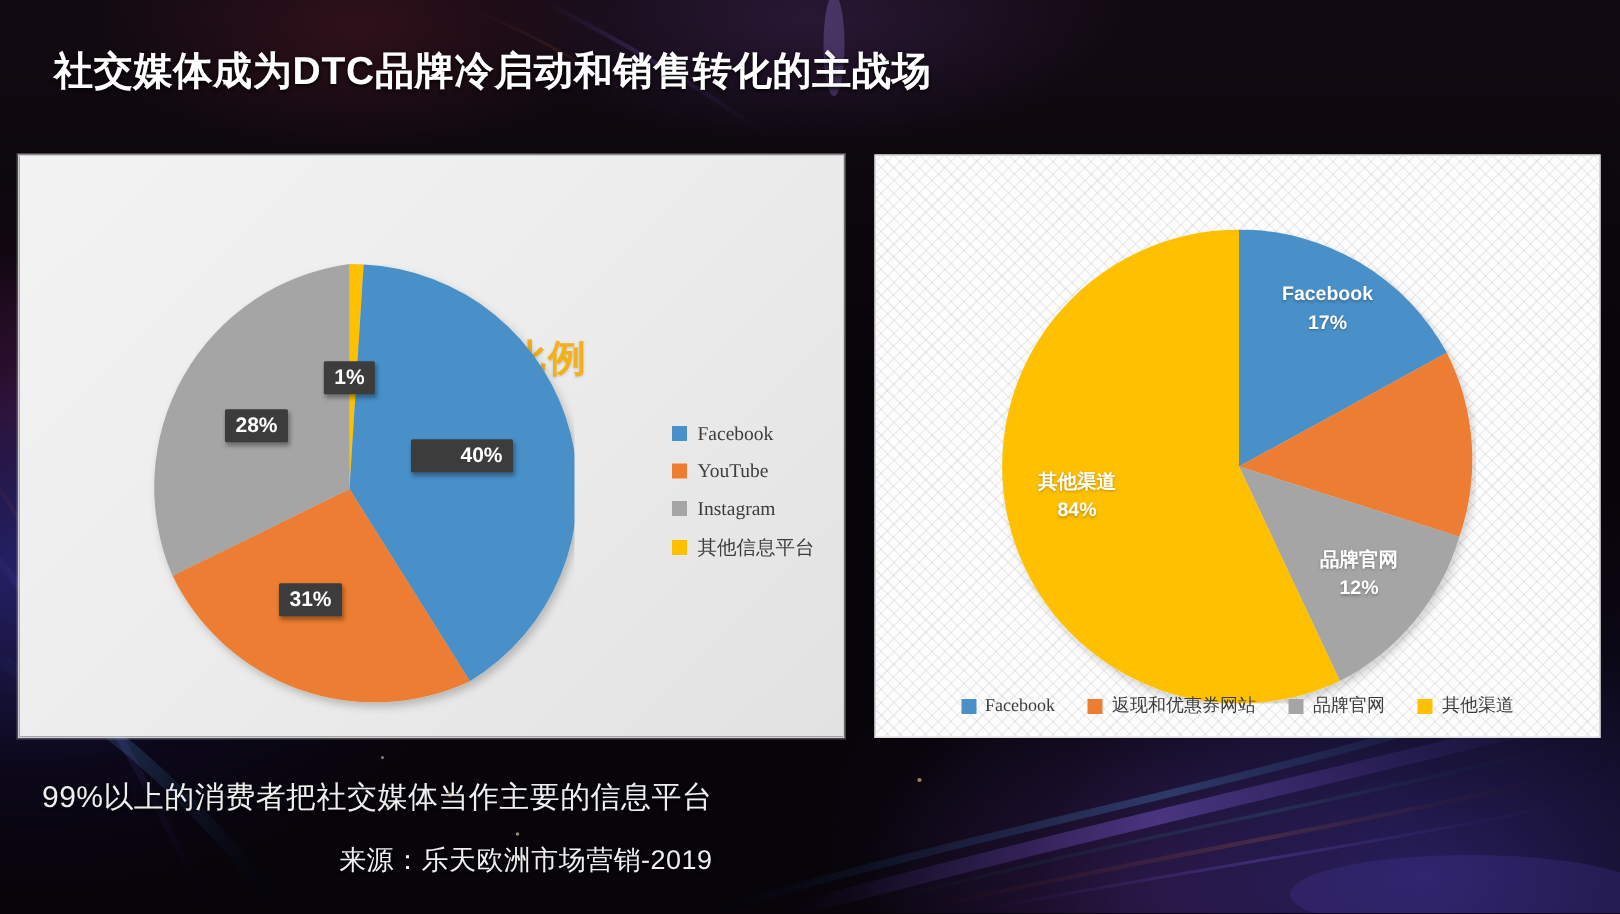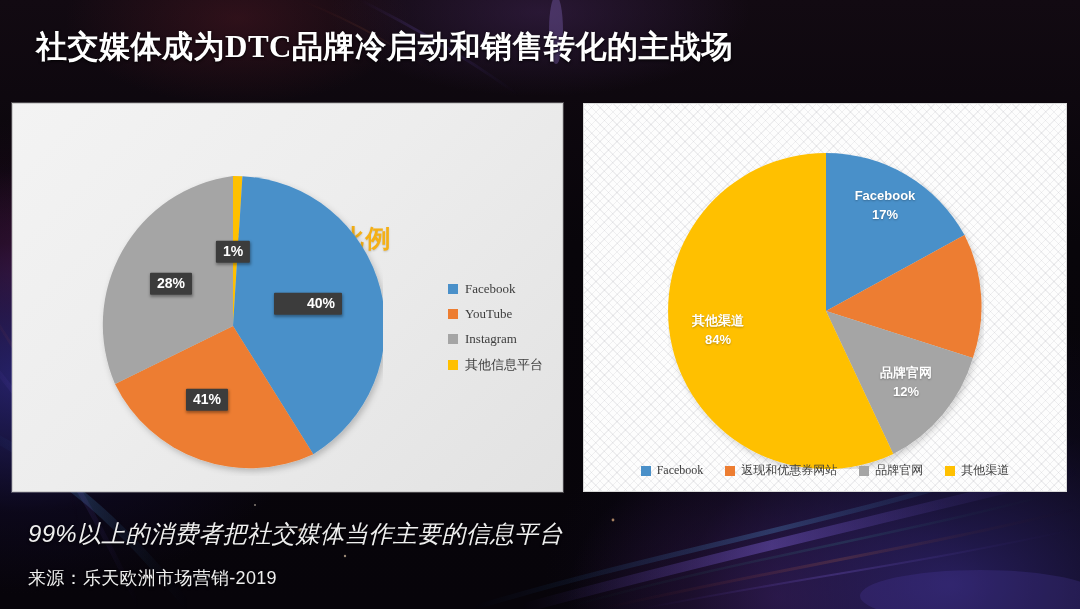--- a/index.html
+++ b/index.html
@@ -27,26 +27,25 @@
   #bg svg { position:absolute; inset:0; width:1080px; height:609px; }
 
   
   #title-bar {
     position:absolute; left:0; top:14px; width:1080px; height:66px;
     display:flex; align-items:center;
   }
   #title-text {
     margin-left:36px;
     color:#ffffff;
-    font-size:31px;
+    font-size:26px;
     font-weight:bold;
     letter-spacing:.5px;
     text-shadow:0 1px 3px rgba(0,0,0,.9);
     white-space:nowrap;
-    font-family:Liberation Serif, serif;
   }
 
   
   .panel { position:absolute; overflow:hidden; }
   #panel-left {
     left:12px; top:103px; width:551px; height:389px;
     background:linear-gradient(135deg,#f3f3f3 0%,#ededed 45%,#e2e2e2 100%);
     border:1px solid #cfcfcf;
     box-shadow:0 0 0 1px rgba(255,255,255,.25);
   }
@@ -112,22 +111,22 @@
   #legend-right {
     position:absolute; left:583px; top:462px; width:484px;
     display:flex; justify-content:center; align-items:center; gap:22px;
   }
   #legend-right .row { display:flex; align-items:center; gap:6px; }
   #legend-right .sw { width:10px; height:10px; flex:none; }
   #legend-right .lb { font-size:12px; color:#3d3d3d; font-family:"Liberation Serif","DejaVu Serif",serif; white-space:nowrap; }
 
   
   #footer { position:absolute; left:28px; top:518px; color:#efefef; }
-  #footer .line1 { font-size:24px; letter-spacing:.3px; text-shadow:0 1px 3px rgba(0,0,0,.85);font-style:italic; }
-  #footer .line2 { font-size:18px; margin-top:16px; letter-spacing:.3px; text-shadow:0 1px 3px rgba(0,0,0,.85); }
+  #footer .line1 { font-size:20px; letter-spacing:.3px; text-shadow:0 1px 3px rgba(0,0,0,.85); }
+  #footer .line2 { font-size:18px; margin-top:16px; letter-spacing:.3px; text-shadow:0 1px 3px rgba(0,0,0,.85);text-align:right; }
 </style>
 </head>
 <body>
 
 <div id="bg">
   <div class="base"></div>
   <div class="streaks">
     <svg viewBox="0 0 1080 609" xmlns="http://www.w3.org/2000/svg">
       <defs>
         <linearGradient id="st1" x1="0" y1="0" x2="1" y2="0">
@@ -194,21 +193,21 @@
         <path d="M150,150 L159.42,0.30 A150,150 0 0,1 230.25,278.15 Z" fill="#4a90c9"></path>
 
         <path d="M150,150 L230.25,278.15 A150,150 0 0,1 32.00,207.91 Z" fill="#ed7d31"></path>
 
         <path d="M150,150 L32.00,207.91 A150,150 0 0,1 150,0 Z" fill="#a5a5a5"></path>
       </g>
     </svg>
   </div>
 
   <div class="callout" style="left:295px; top:200px;padding-left:33px;">40%</div>
-  <div class="callout" style="left:194px; top:296px;">41%</div>
+  <div class="callout" style="left:194px; top:296px;">31%</div>
   <div class="callout" style="left:158px; top:180px;">28%</div>
   <div class="callout" style="left:220px; top:148px;">1%</div>
 </div>
 
 <div id="legend-left">
   <div class="row">
     <span class="sw" style="background:#4a90c9"></span>
     <span class="lb">Facebook</span>
   </div>
   <div class="row">

